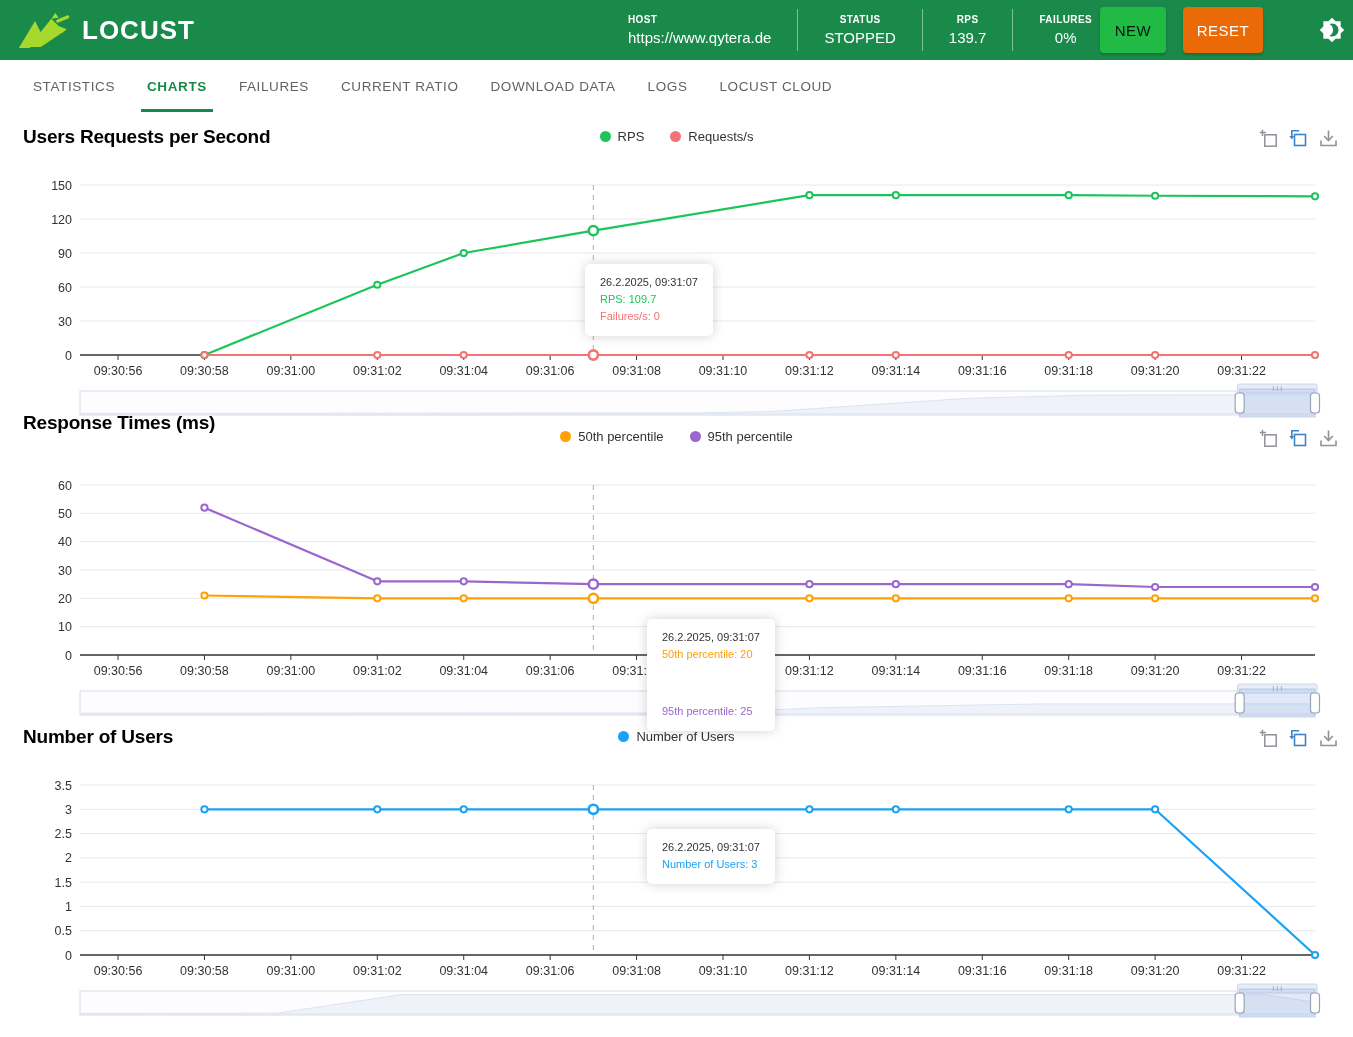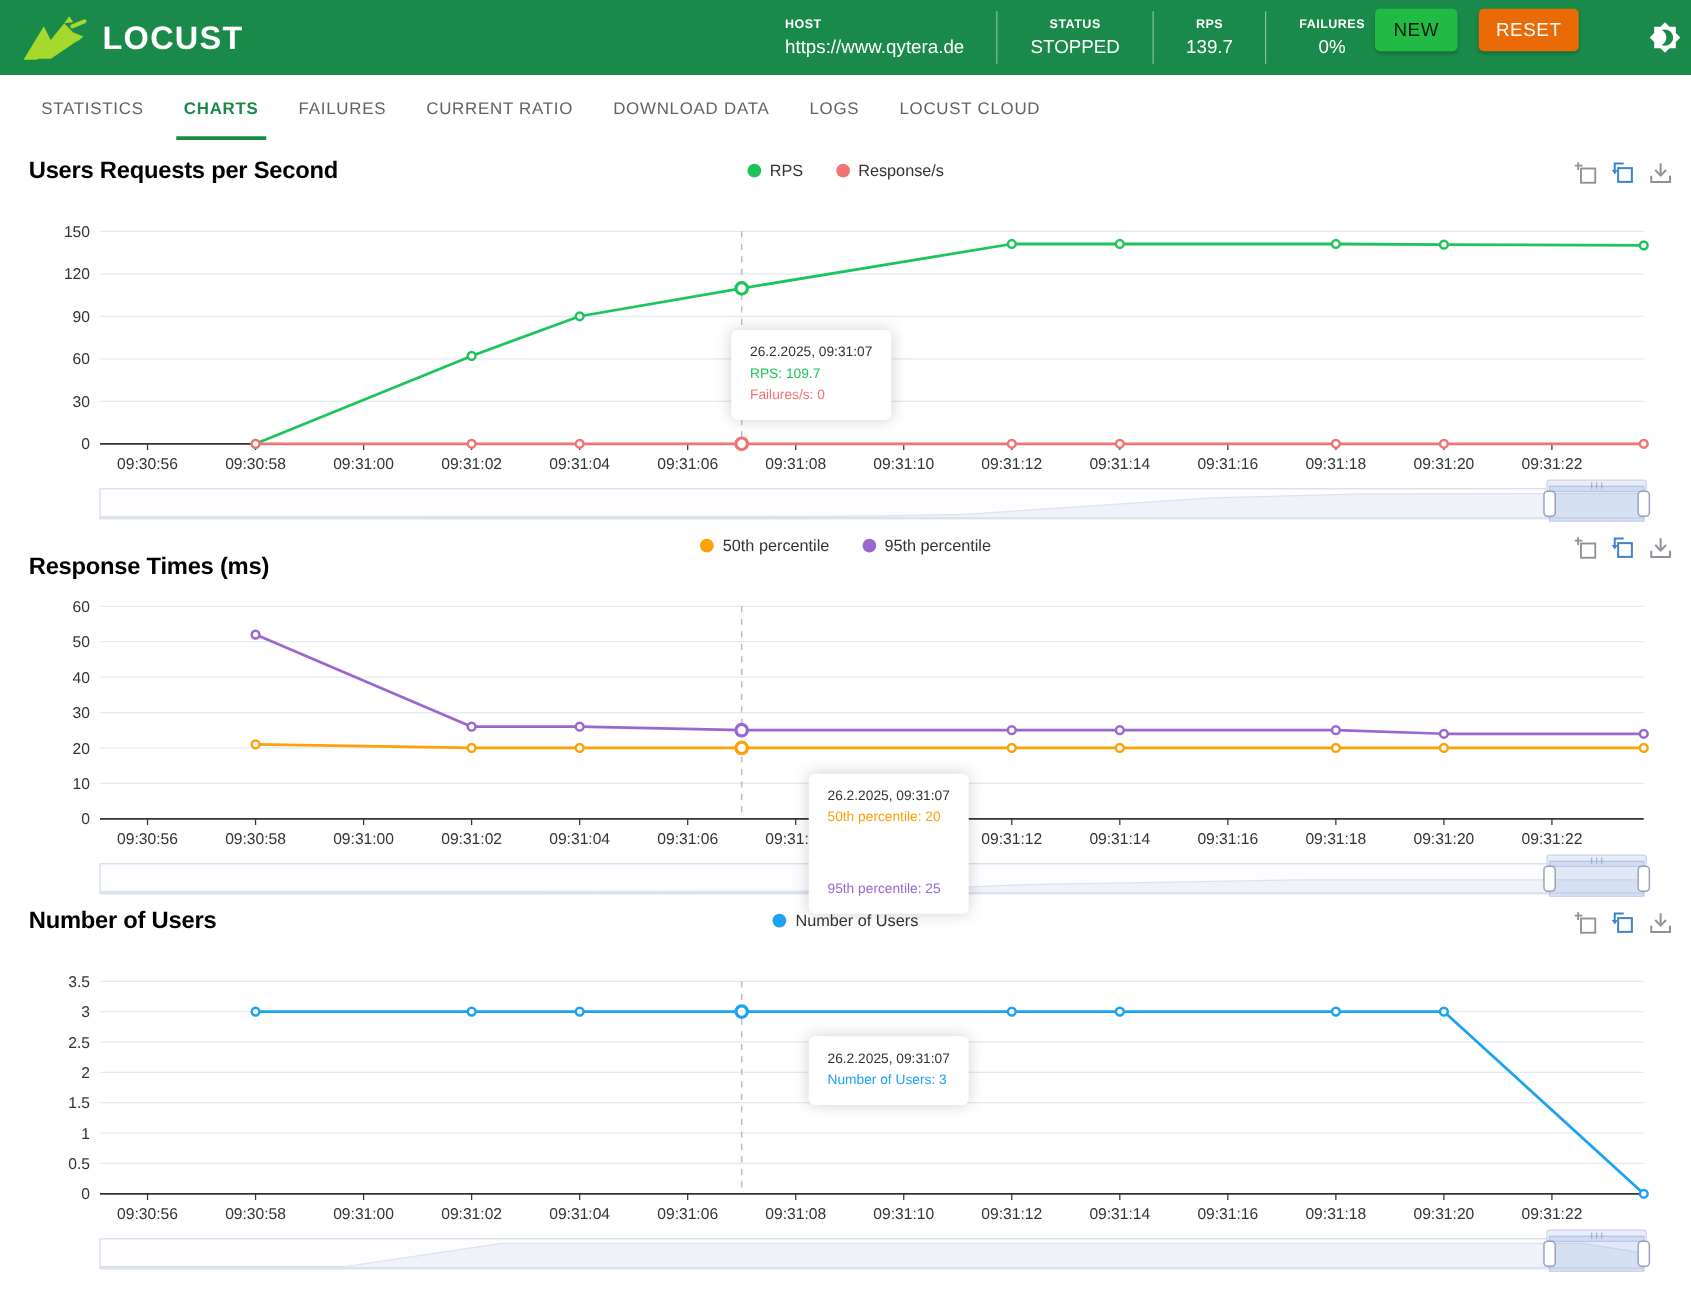--- a/index.html
+++ b/index.html
@@ -10,34 +10,34 @@
   header { position:absolute; top:0; left:0; width:1353px; height:60px; background:#1A8A4A; display:flex; align-items:center; }
   .brand { display:flex; align-items:center; gap:12px; padding-left:18px; width:300px; cursor:pointer; }
   .brand-title { color:#fff; font-size:26px; font-weight:700; letter-spacing:1px; }
   .hstats { display:flex; align-items:center; height:60px; margin-left:302px; }
   .hstat { padding:0 26px; color:#fff; text-align:center; }
   .hstat:first-child { text-align:left; }
   .hstat .lb { font-size:10px; font-weight:700; letter-spacing:.4px; margin-bottom:4px; }
   .hstat .vl { font-size:15px; font-weight:400; }
   .hdiv { width:1px; height:42px; background:rgba(255,255,255,.45); }
   .hbtns { position:absolute; left:1100px; top:7px; display:flex; gap:17px; }
-  .btn { height:34px; border:none; border-radius:4px; font-size:15px; letter-spacing:.5px; cursor:pointer; font-family:inherit; box-shadow:0 2px 3px rgba(0,0,0,.2); }
+  .btn { height:46px; border:none; border-radius:4px; font-size:15px; letter-spacing:.5px; cursor:pointer; font-family:inherit; box-shadow:0 2px 3px rgba(0,0,0,.2); }
   .btn-new { width:66px; background:#21BA45; color:rgba(0,0,0,.87); }
   .btn-reset { width:80px; background:#EB6A08; color:#fff; }
   .theme-btn { position:absolute; left:1318px; top:17px; width:28px; height:28px; background:none; border:none; cursor:pointer; }
 
   
   nav { position:absolute; top:60px; left:0; width:1313px; height:52px; display:flex; align-items:stretch; padding-left:17px; background:#fff; }
   .tab { display:flex; align-items:center; padding:0 16px; font-size:13.5px; letter-spacing:.6px; color:#5f6368; cursor:pointer; position:relative; }
   .tab.active { color:#1A8A4A; font-weight:700; }
   .tab.active::after { content:""; position:absolute; left:10px; right:10px; bottom:0; height:3px; background:#1A8A4A; }
 
   
   .chart-title { position:absolute; left:23px; font-size:19px; font-weight:700; color:#000; letter-spacing:-.2px; }
-  #title1 { top:126px; } #title2 { top:443px; } #title3 { top:726px; }
+  #title1 { top:126px; } #title2 { top:412px; } #title3 { top:726px; }
   .legend { position:absolute; left:0; width:1353px; display:flex; justify-content:center; gap:26px; pointer-events:none; }
   #legend1 { top:129px; } #legend2 { top:429px; } #legend3 { top:729px; }
   .legend-item { display:flex; align-items:center; gap:7px; pointer-events:auto; cursor:pointer; }
   .legend-dot { width:11px; height:11px; border-radius:50%; }
   .legend-label { font-size:13px; color:#333; }
   .toolbox { position:absolute; right:14px; display:flex; gap:9px; }
   #toolbox1 { top:128px; } #toolbox2 { top:428px; } #toolbox3 { top:728px; }
   .tool { background:none; border:none; padding:1px; cursor:pointer; height:22px; }
 
   #charts-svg { position:absolute; top:0; left:0; }
@@ -116,21 +116,21 @@
   <h2 class="chart-title" id="title2">Response Times (ms)</h2>
   <h2 class="chart-title" id="title3">Number of Users</h2>
 
   <div class="legend" id="legend1">
       <div class="legend-item">
         <span class="legend-dot" style="background: rgb(29, 196, 92);"></span>
         <span class="legend-label">RPS</span>
       </div>
       <div class="legend-item">
         <span class="legend-dot" style="background: rgb(241, 115, 115);"></span>
-        <span class="legend-label">Response/s</span>
+        <span class="legend-label">Requests/s</span>
       </div>
     </div>
   <div class="legend" id="legend2">
       <div class="legend-item">
         <span class="legend-dot" style="background: rgb(255, 160, 7);"></span>
         <span class="legend-label">50th percentile</span>
       </div>
       <div class="legend-item">
         <span class="legend-dot" style="background: rgb(154, 103, 207);"></span>
         <span class="legend-label">95th percentile</span>

